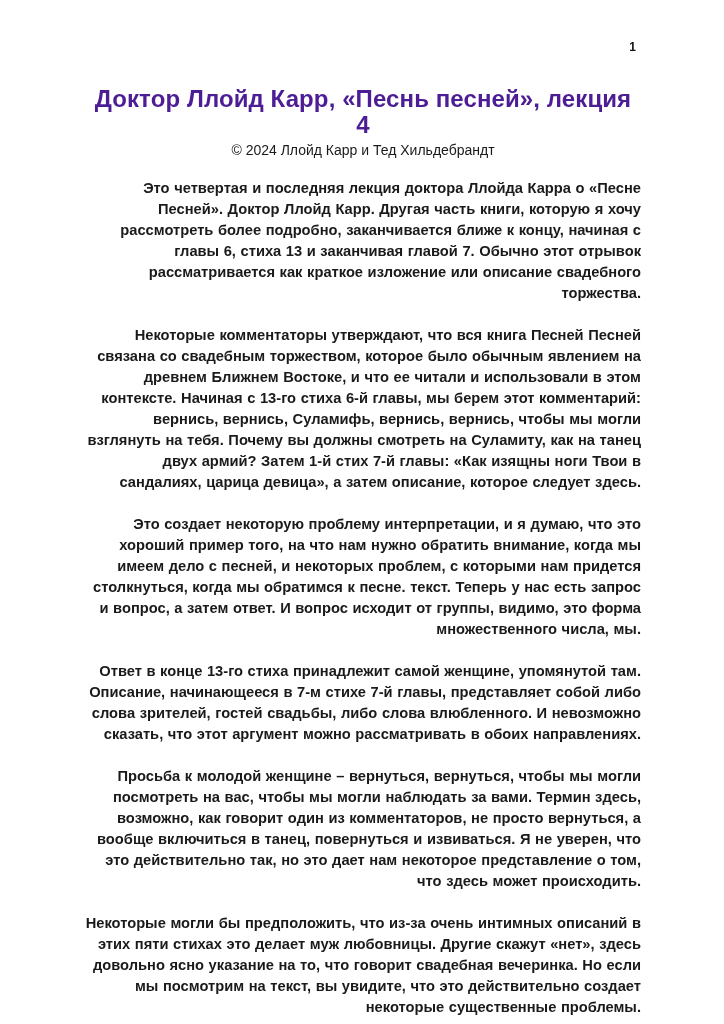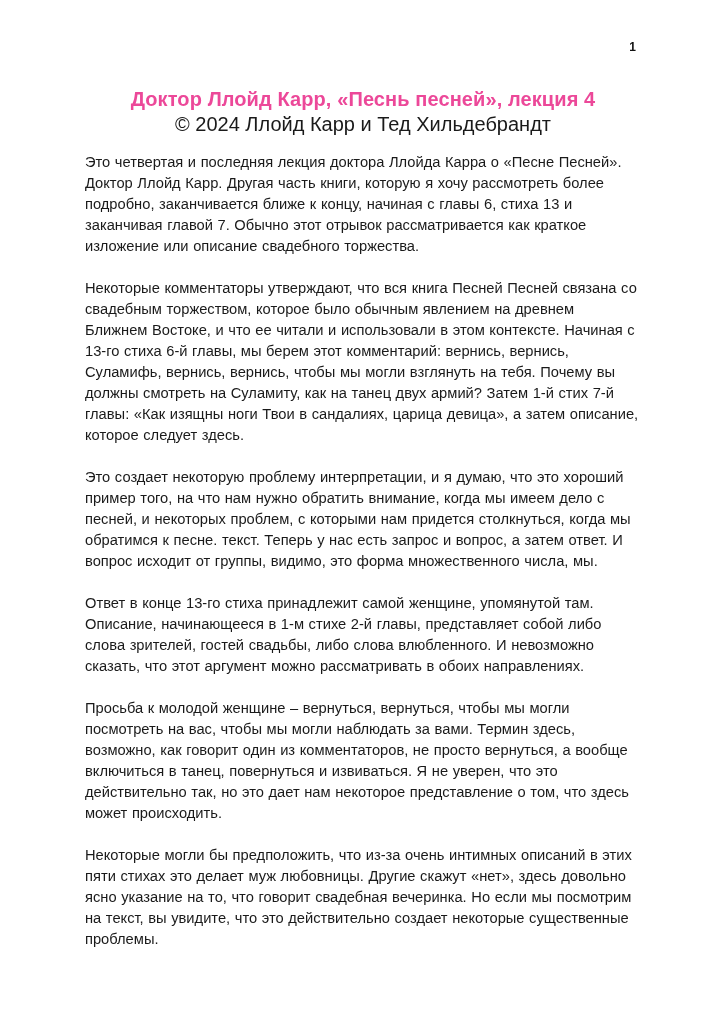--- a/index.html
+++ b/index.html
@@ -27,59 +27,59 @@
   }
   .content {
     position: absolute;
     top: 86px;
     left: 85px;
     width: 556px;
   }
   .doc-title {
     margin: 0;
     text-align: center;
-    font-size: 20px;
+    font-size: 24px;
     line-height: 26px;
     font-weight: bold;
-    color: #ec4899;
+    color: #4c1d95;
     letter-spacing: 0.1px;
   }
   .doc-subtitle {
     margin: 2px 0 0 0;
     text-align: center;
-    font-size: 20px;
+    font-size: 14px;
     line-height: 20px;
     font-weight: normal;
     color: #1a1a1a;
   }
   .body-text {
     margin-top: 18px;
   }
   .body-text p {
     margin: 0 0 21px 0;
     font-size: 14.7px;
     line-height: 21px;
-    font-weight: 400;
-    text-align: left;
+    font-weight: 700;
+    text-align: right;
     color: #1a1a1a;
     word-spacing: 0.5px;
   }
 </style>
 </head>
 <body>
 
 <div class="page">
   <div class="page-number">1</div>
 
   <div class="content">
     <h1 class="doc-title">Доктор Ллойд Карр, «Песнь песней», лекция 4</h1>
     <div class="doc-subtitle">© 2024 Ллойд Карр и Тед Хильдебрандт</div>
 
     <div class="body-text">
       <p>Это четвертая и последняя лекция доктора Ллойда Карра о «Песне Песней». Доктор Ллойд Карр. Другая часть книги, которую я хочу рассмотреть более подробно, заканчивается ближе к концу, начиная с главы 6, стиха 13 и заканчивая главой 7. Обычно этот отрывок рассматривается как краткое изложение или описание свадебного торжества.</p>
       <p>Некоторые комментаторы утверждают, что вся книга Песней Песней связана со свадебным торжеством, которое было обычным явлением на древнем Ближнем Востоке, и что ее читали и использовали в этом контексте. Начиная с 13-го стиха 6-й главы, мы берем этот комментарий: вернись, вернись, Суламифь, вернись, вернись, чтобы мы могли взглянуть на тебя. Почему вы должны смотреть на Суламиту, как на танец двух армий? Затем 1-й стих 7-й главы: «Как изящны ноги Твои в сандалиях, царица девица», а затем описание, которое следует здесь.</p>
       <p>Это создает некоторую проблему интерпретации, и я думаю, что это хороший пример того, на что нам нужно обратить внимание, когда мы имеем дело с песней, и некоторых проблем, с которыми нам придется столкнуться, когда мы обратимся к песне. текст. Теперь у нас есть запрос и вопрос, а затем ответ. И вопрос исходит от группы, видимо, это форма множественного числа, мы.</p>
-      <p>Ответ в конце 13-го стиха принадлежит самой женщине, упомянутой там. Описание, начинающееся в 1-м стихе 2-й главы, представляет собой либо слова зрителей, гостей свадьбы, либо слова влюбленного. И невозможно сказать, что этот аргумент можно рассматривать в обоих направлениях.</p>
+      <p>Ответ в конце 13-го стиха принадлежит самой женщине, упомянутой там. Описание, начинающееся в 7-м стихе 7-й главы, представляет собой либо слова зрителей, гостей свадьбы, либо слова влюбленного. И невозможно сказать, что этот аргумент можно рассматривать в обоих направлениях.</p>
       <p>Просьба к молодой женщине – вернуться, вернуться, чтобы мы могли посмотреть на вас, чтобы мы могли наблюдать за вами. Термин здесь, возможно, как говорит один из комментаторов, не просто вернуться, а вообще включиться в танец, повернуться и извиваться. Я не уверен, что это действительно так, но это дает нам некоторое представление о том, что здесь может происходить.</p>
       <p>Некоторые могли бы предположить, что из-за очень интимных описаний в этих пяти стихах это делает муж любовницы. Другие скажут «нет», здесь довольно ясно указание на то, что говорит свадебная вечеринка. Но если мы посмотрим на текст, вы увидите, что это действительно создает некоторые существенные проблемы.</p>
     </div>
   </div>
 </div>
 
 </body></html>

